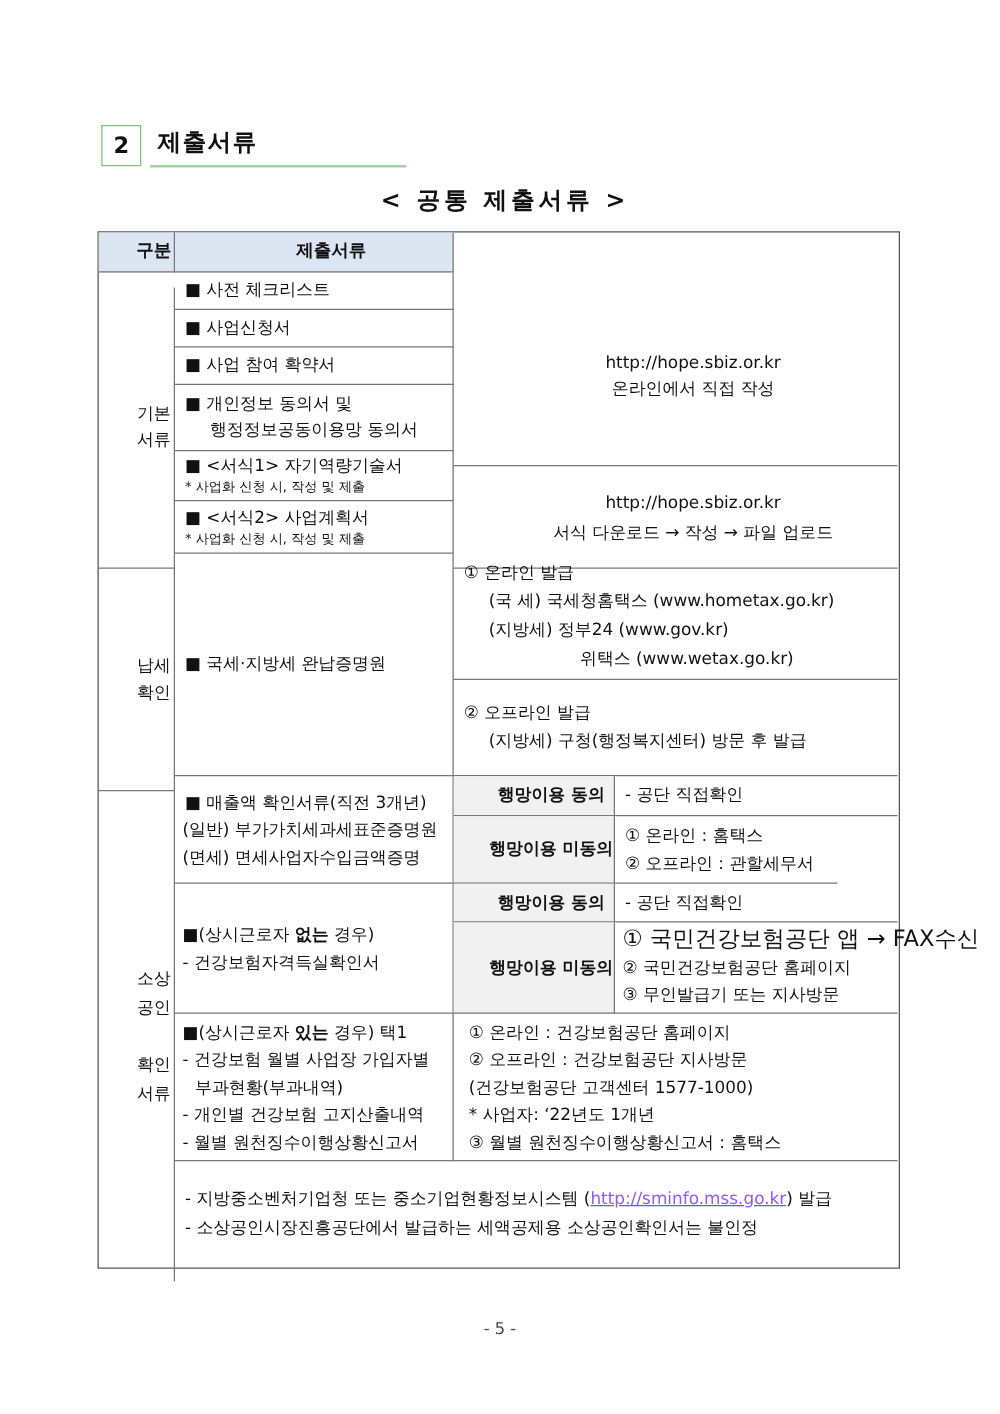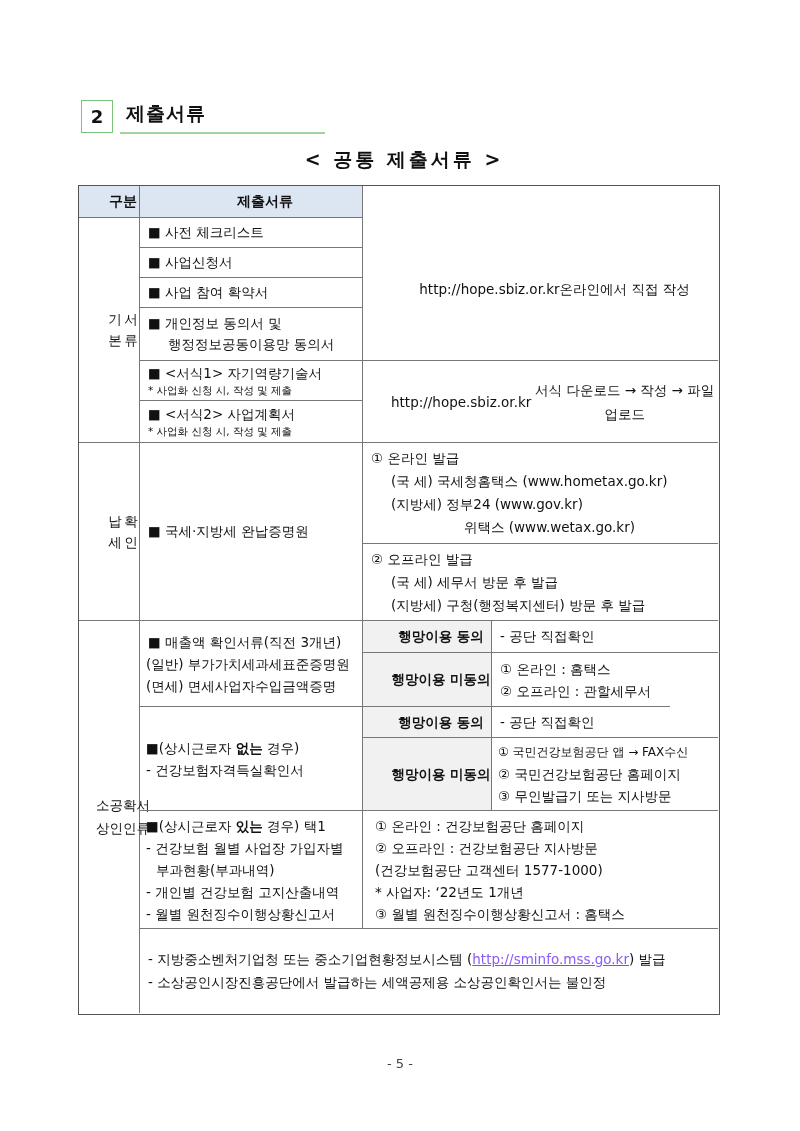--- a/index.html
+++ b/index.html
@@ -7,21 +7,21 @@
   body { position: relative; font-family: "DejaVu Sans", "Liberation Sans", sans-serif; color: #111; overflow: hidden; }
 
   .sec-num { position: absolute; left: 81px; top: 100px; width: 32px; height: 33px; border: 1.5px solid #7cc47e; font-size: 18px; font-weight: bold; display: flex; align-items: center; justify-content: center; }
   .sec-title { position: absolute; left: 126px; top: 101px; font-size: 19px; font-weight: bold; letter-spacing: 1px; }
   .sec-underline { position: absolute; left: 120px; top: 132px; width: 205px; height: 2px; background: #9fd39f; }
   .doc-title { position: absolute; left: 0; width: 800px; top: 147px; text-align: center; font-size: 19px; font-weight: bold; padding-left: 8px; letter-spacing: 3px; }
 
   .tbl { position: absolute; left: 78px; top: 185px; width: 642px; height: 830px; border: 1.5px solid #555; }
   .c { position: absolute; border-right: 1px solid #777; border-bottom: 1px solid #777; font-size: 13.5px; line-height: 21px; padding-left: 28px; }
   .hd { background: #dce5f2; font-weight: bold; display: flex; align-items: center; justify-content: center; font-size: 14px; }
-  .ctr { display: flex; flex-direction: row; align-items: center; justify-content: center; text-align: center; }
+  .ctr { display: flex; flex-direction: column; align-items: center; justify-content: center; text-align: center; margin-top: 12px; }
   .lft { display: flex; flex-direction: column; justify-content: center; padding-left: 8px; }
   .sm { font-size: 10.5px; line-height: 15px; }
   .gray { background: #f1f1f1; font-weight: bold; display: flex; align-items: center; justify-content: center; }
   .b { font-weight: bold; }
   .ind1 { padding-left: 20px; }
   .ind2 { padding-left: 93px; }
   .lnk { text-decoration: underline; color: #8b5cf6; text-decoration-color: #5566cc; }
   .pg { position: absolute; left: 0; width: 800px; top: 1056px; text-align: center; font-size: 13px; color: #444; }
 </style>
 </head>
@@ -73,21 +73,20 @@
   </div>
   <div class="c lft" style="left:61px;top:257px;width:223px;height:178px;">■  국세·지방세 완납증명원</div>
   <div class="c lft" style="left:284px;top:257px;width:355px;height:101px;border-right:none;line-height:23px;">
     <span>① 온라인 발급</span>
     <span class="ind1">(국   세) 국세청홈택스 (www.hometax.go.kr)</span>
     <span class="ind1">(지방세) 정부24 (www.gov.kr)</span>
     <span class="ind2">위택스 (www.wetax.go.kr)</span>
   </div>
   <div class="c lft" style="left:284px;top:358px;width:355px;height:77px;border-right:none;line-height:23px;">
     <span>② 오프라인 발급</span>
-    <span class="ind1">(국   세) 세무서 방문 후 발급</span>
     <span class="ind1">(지방세) 구청(행정복지센터) 방문 후 발급</span>
   </div>
 
   <div class="c ctr" style="left:0;top:435px;width:61px;height:392px;border-bottom:none;line-height:23px;">
     <span>소상</span>
     <span>공인</span>
     <span style="height:23px;"></span>
     <span>확인</span>
     <span>서류</span>
   </div>
@@ -106,21 +105,21 @@
   </div>
 
   <div class="c lft" style="left:61px;top:521px;width:223px;height:104px;line-height:22px;padding-left:6px;">
     <span><span>■(상시근로자 </span><span class="b">없는</span><span> 경우)</span></span>
     <span>- 건강보험자격득실확인서</span>
   </div>
   <div class="c gray" style="left:284px;top:521px;width:129px;height:31px;">행망이용 동의</div>
   <div class="c lft" style="left:413px;top:521px;width:226px;height:31px;border-right:none;">- 공단 직접확인</div>
   <div class="c gray" style="left:284px;top:552px;width:129px;height:73px;">행망이용 미동의</div>
   <div class="c lft" style="left:413px;top:552px;width:226px;height:73px;border-right:none;line-height:22px;padding-left:6px;">
-    <span style="font-size:12px;white-space:nowrap;">① 국민건강보험공단 앱 → FAX수신</span>
+    <span style="font-size:18px;white-space:nowrap;">① 국민건강보험공단 앱 → FAX수신</span>
     <span>② 국민건강보험공단 홈페이지</span>
     <span>③ 무인발급기 또는 지사방문</span>
   </div>
 
   <div class="c lft" style="left:61px;top:625px;width:223px;height:118px;line-height:22px;padding-left:6px;">
     <span><span>■(상시근로자 </span><span class="b">있는</span><span> 경우) 택1</span></span>
     <span>- 건강보험 월별 사업장 가입자별</span>
     <span style="padding-left:10px;">부과현황(부과내역)</span>
     <span>- 개인별 건강보험 고지산출내역</span>
     <span>- 월별 원천징수이행상황신고서</span>

